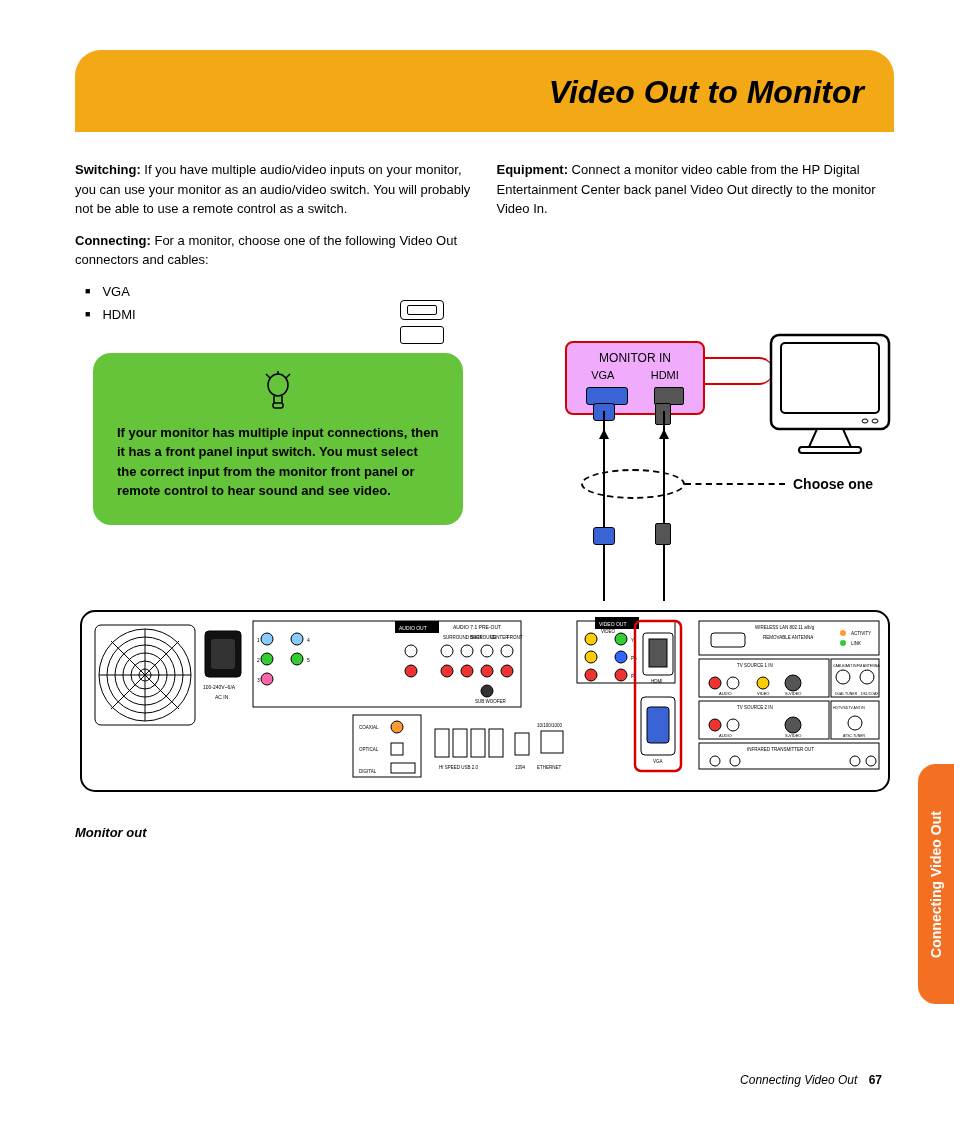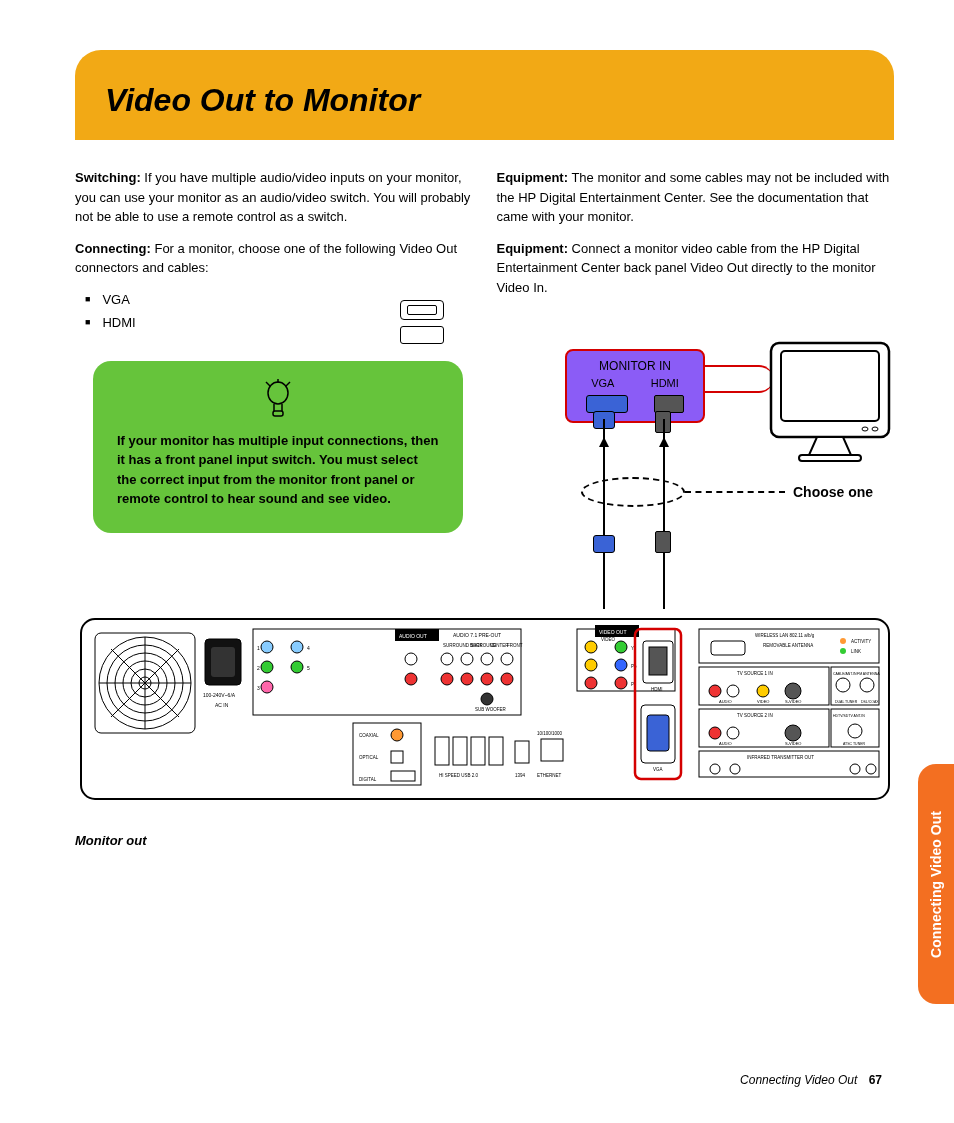--- a/index.html
+++ b/index.html
@@ -10,22 +10,22 @@
     color: #000;
     width: 954px;
     height: 1123px;
     background: #fff;
     position: relative;
     padding: 50px 60px 40px 75px;
   }
   .title-bar {
     background: #f2a915;
     border-radius: 26px 26px 0 0;
-    padding: 26px 30px 16px;
-    text-align: left;
+    padding: 18px 30px 16px;
+    text-align: right;
     margin-bottom: 28px;
   }
   .title-bar h1 {
     font-size: 32px;
     font-weight: bold;
     font-style: italic;
     color: #000;
   }
   .two-col {
     display: flex;
@@ -87,21 +87,21 @@
     position: absolute;
     left: 420px; top: -12px;
     width: 400px;
   }
   .monitor-in-box {
     position: absolute;
     top: 0; left: 70px;
     width: 140px;
     border: 2.5px solid #d40000;
     border-radius: 8px;
-    background: #8b5cf6;
+    background: #f0abfc;
     padding: 6px 6px 8px;
     text-align: center;
   }
   .monitor-in-box .hdr { font-size: 12px; }
   .port-row { display: flex; justify-content: space-around; font-size: 11px; margin-bottom: 4px; }
   .ports { display: flex; justify-content: space-around; }
   .vga-port {
     width: 42px; height: 18px;
     background: #3a63d6;
     border: 1px solid #000; border-radius: 3px;
@@ -219,23 +219,20 @@
     </p>
     <p>
       <b>Connecting:</b><span> For a monitor, choose one of the following Video Out connectors and cables:</span>
     </p>
     <ul class="bullets">
       <li>VGA</li>
       <li>HDMI</li>
     </ul>
   </div>
   <div class="col">
-    <p>
-      <b>Equipment:</b><span> The monitor and some cables may not be included with the HP Digital Entertainment Center. See the documentation that came with your monitor.</span>
-    </p>
     <p>
       <b>Equipment:</b><span> Connect a monitor video cable from the HP Digital Entertainment Center back panel Video Out directly to the monitor Video In.</span>
     </p>
   </div>
 </div>
 
 <div class="connector-icons">
   <div class="vga-small"></div>
   <div class="hdmi-small"></div>
 </div>

